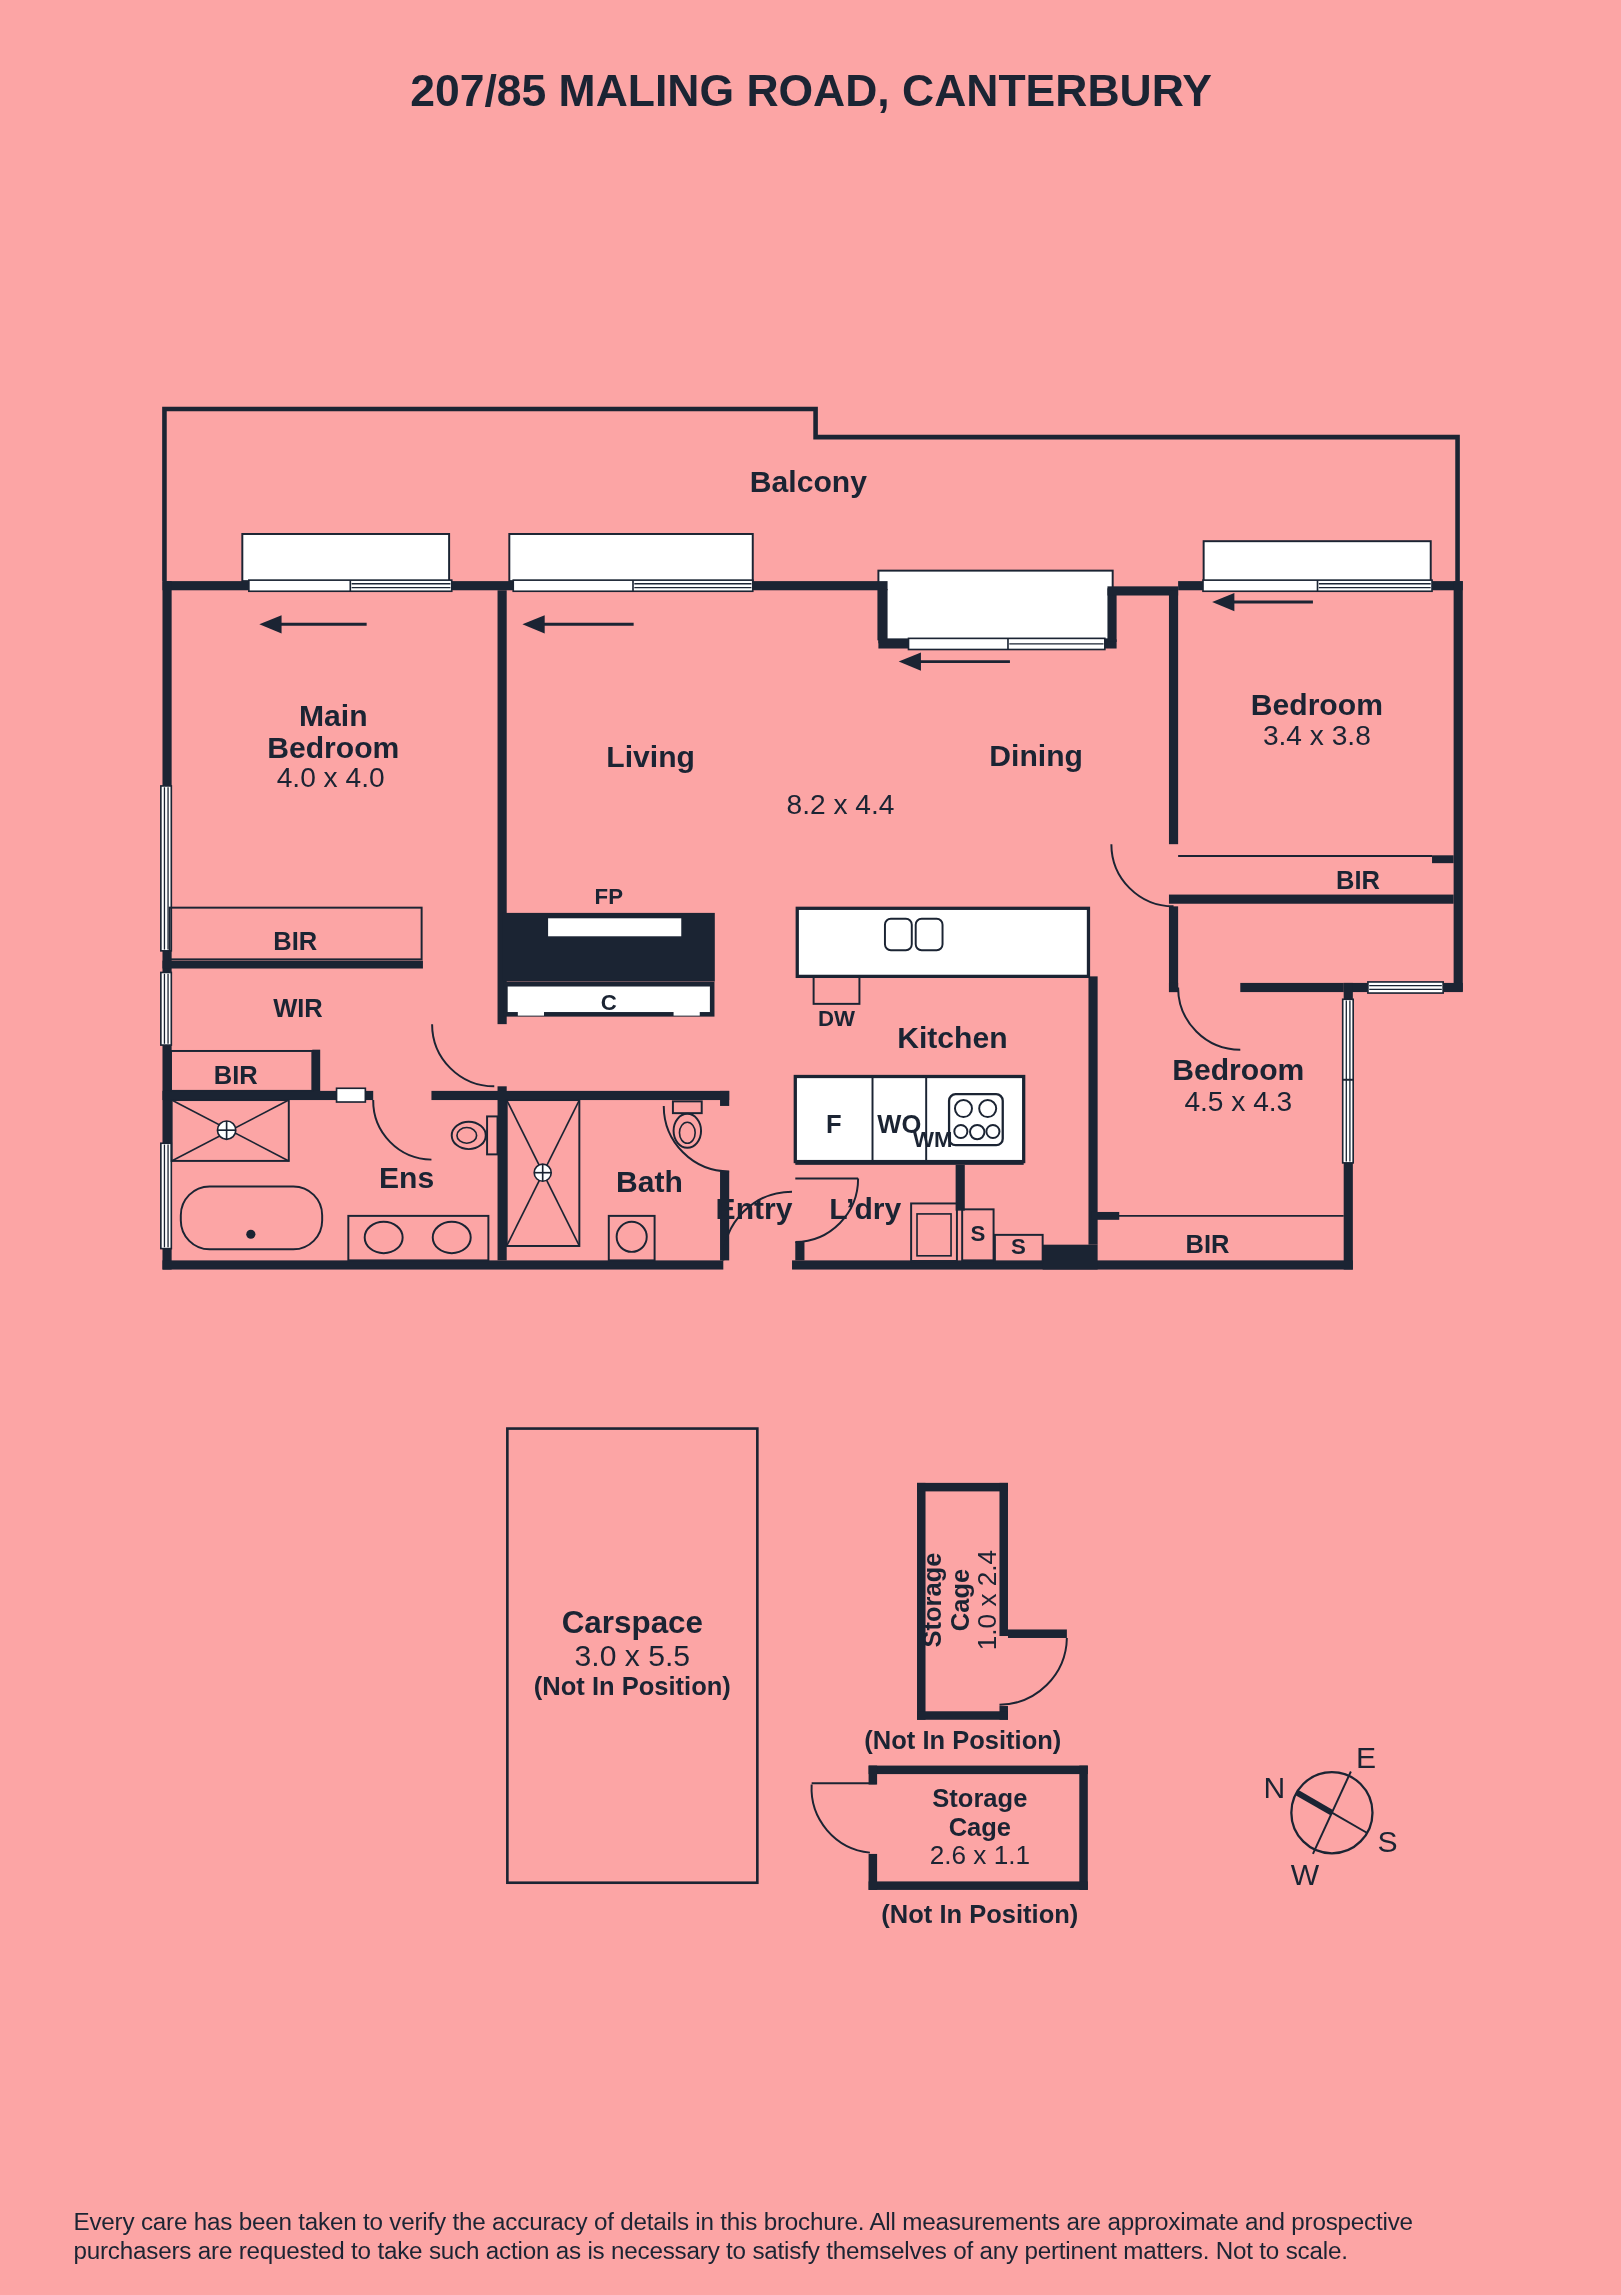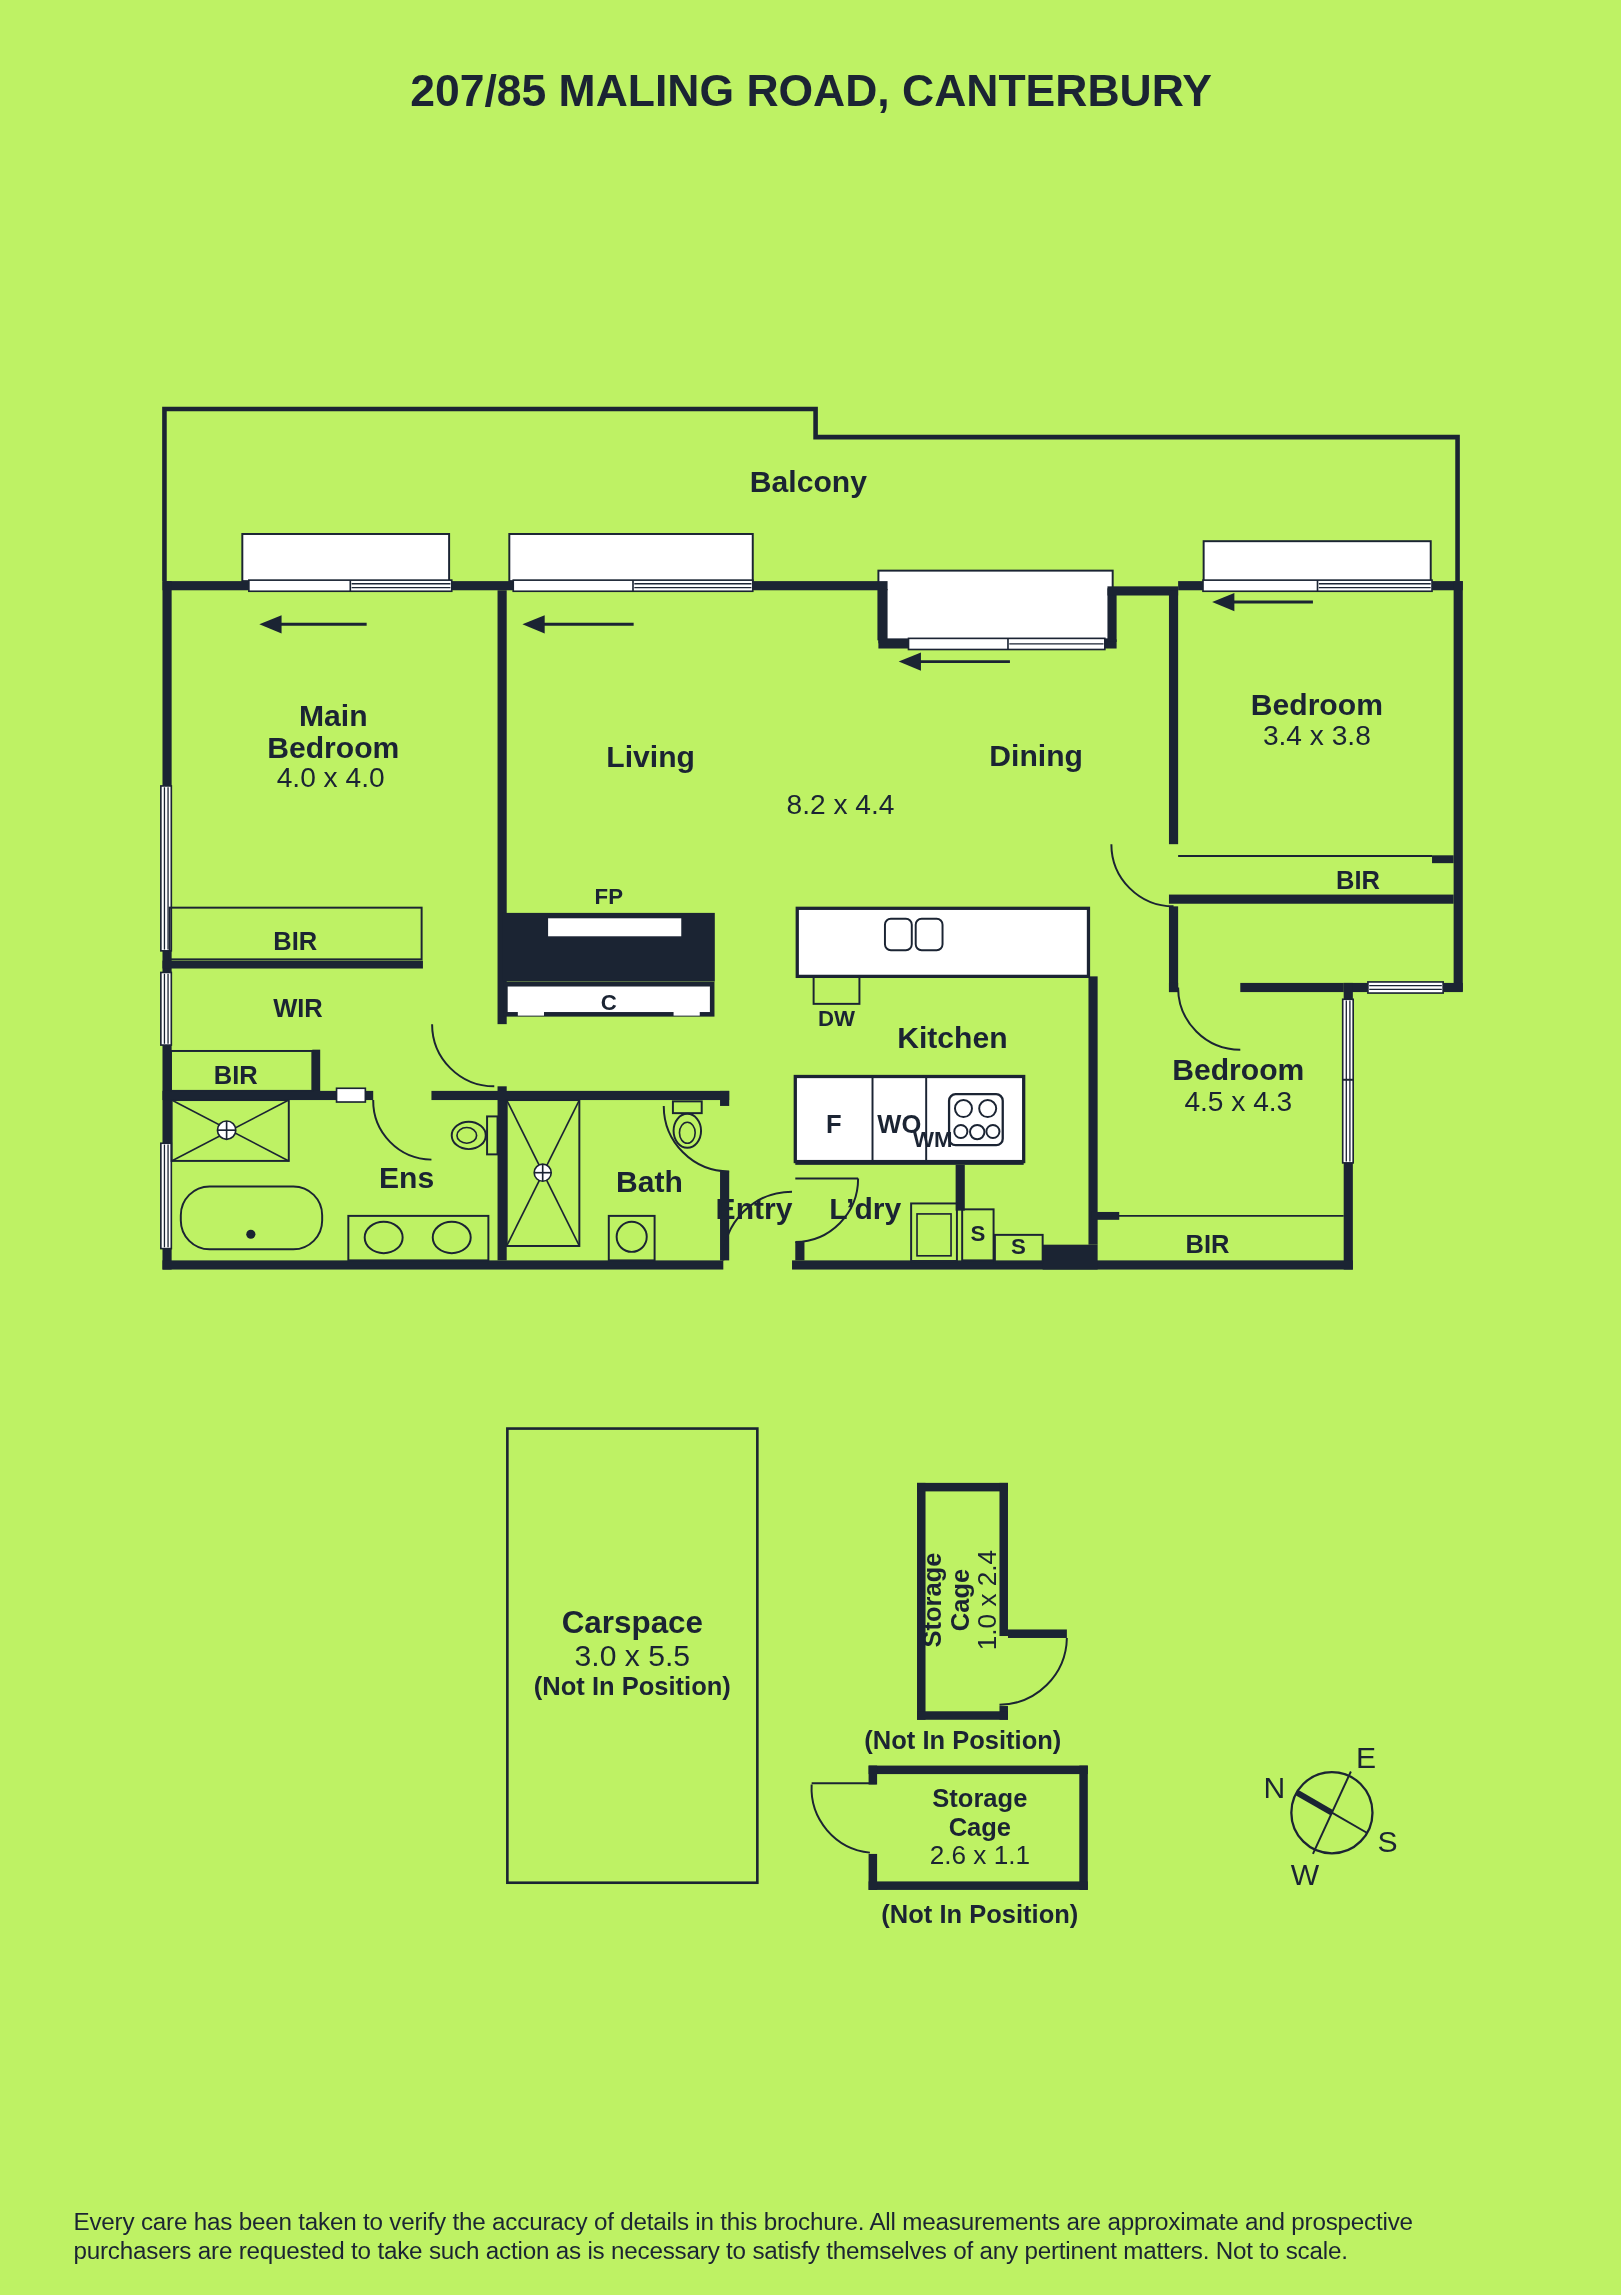--- a/index.html
+++ b/index.html
@@ -1,19 +1,19 @@
 <!DOCTYPE html>
 <html style="--ink: #1b2433;font-size:10.5px"><head>
 <meta charset="utf-8">
 <style>
   :root { --ink:#1b2433; }
   * { margin:0; padding:0; box-sizing:border-box; }
   html,body { background:#ffffff; }
   body { width:1622px; height:2295px; position:relative; font-family:"Liberation Sans", sans-serif; }
-  .page { position:absolute; inset:0; background:#bef264;text-decoration:underline; }
+  .page { position:absolute; inset:0; background:#fca5a5;text-decoration:underline; }
   svg { position:absolute; left:0; top:0; }
   svg text { fill:var(--ink); font-family:"Liberation Sans", sans-serif; }
   .title   { font-size:68px; font-weight:800; letter-spacing:0px; }
   .room    { font-size:46px; font-weight:700; }
   .dims    { font-size:43px; font-weight:400; }
   .small   { font-size:39px; font-weight:700; }
   .tiny    { font-size:34px; font-weight:700; }
   .compass { font-size:46px; font-weight:400; }
   .fine    { font-size:37px; font-weight:400; letter-spacing:-0.3px; }
   .wall  { fill:var(--ink); stroke:none; }

